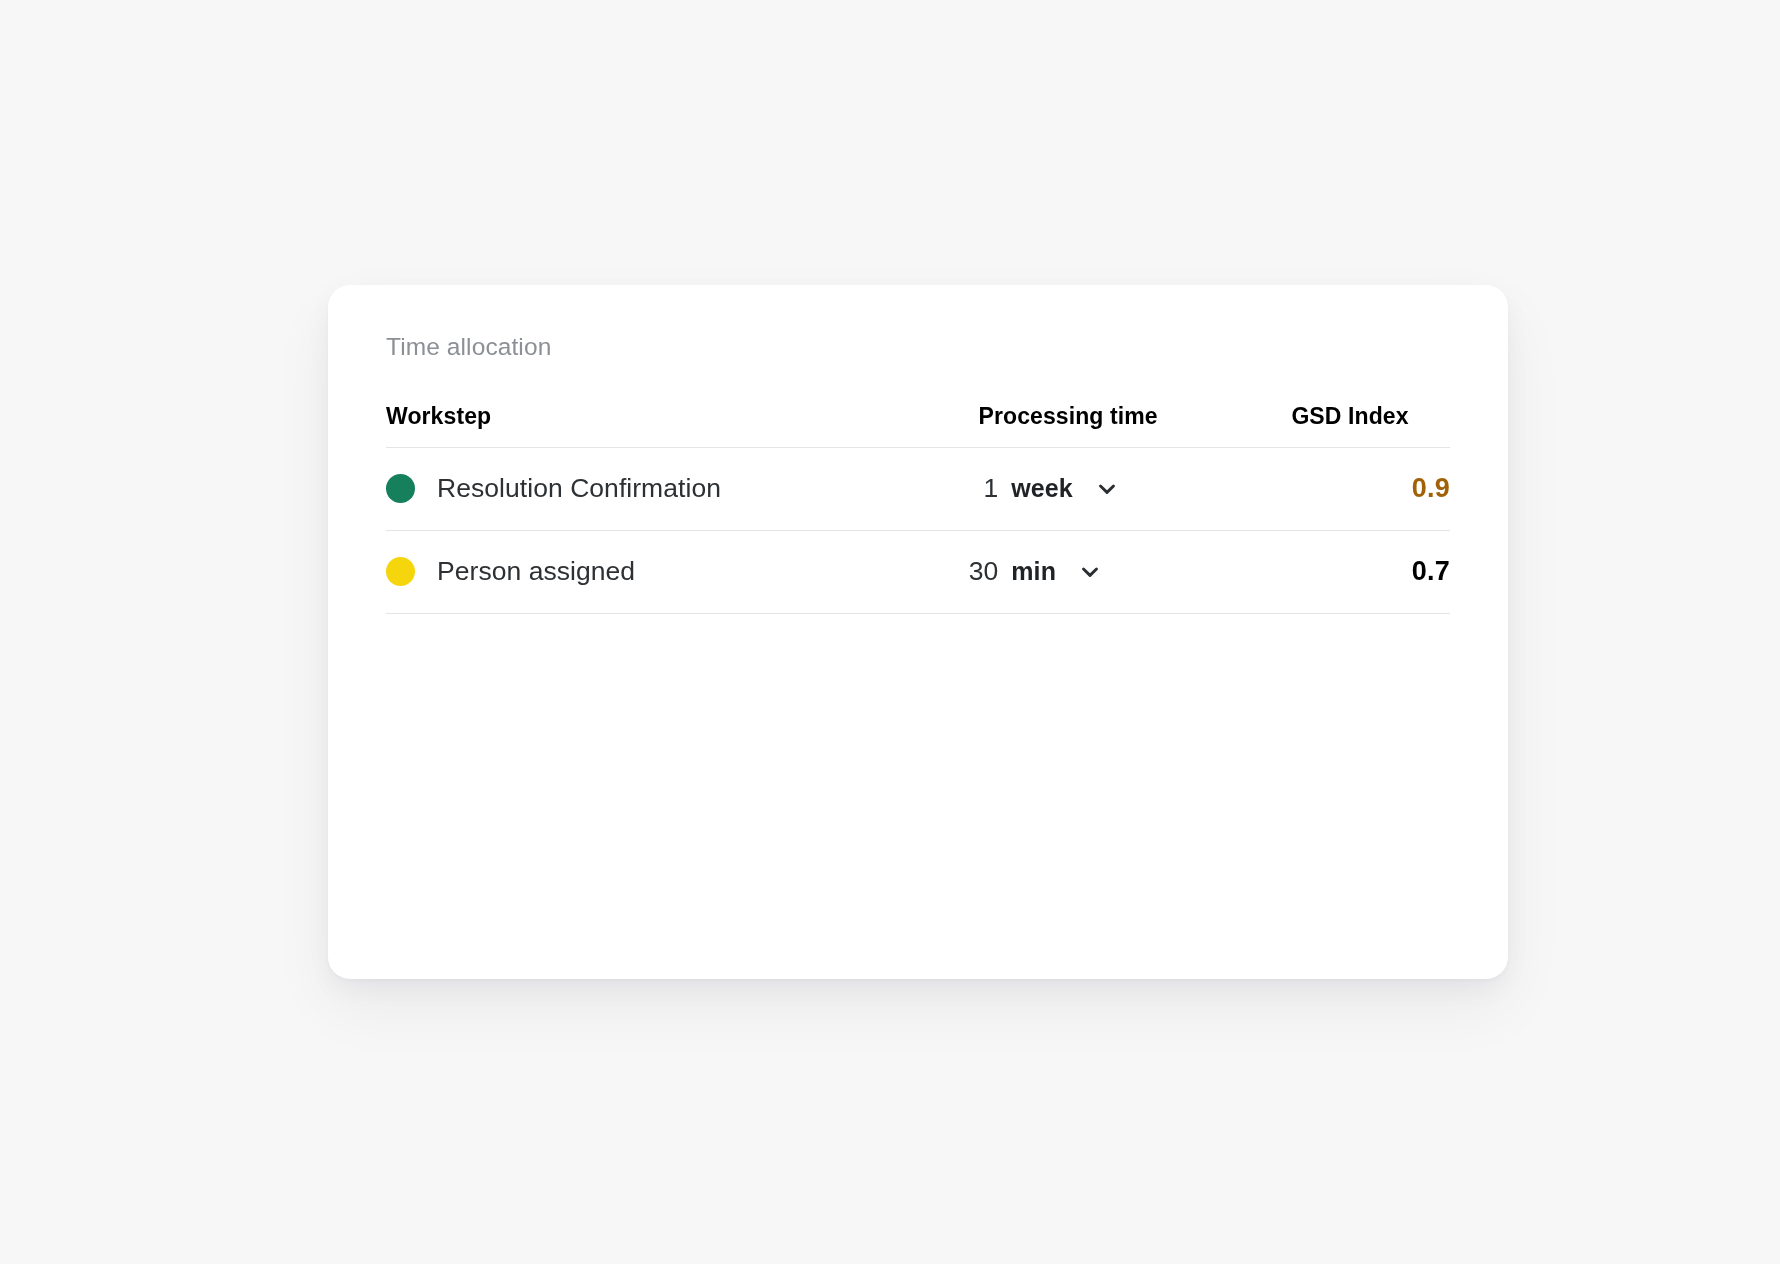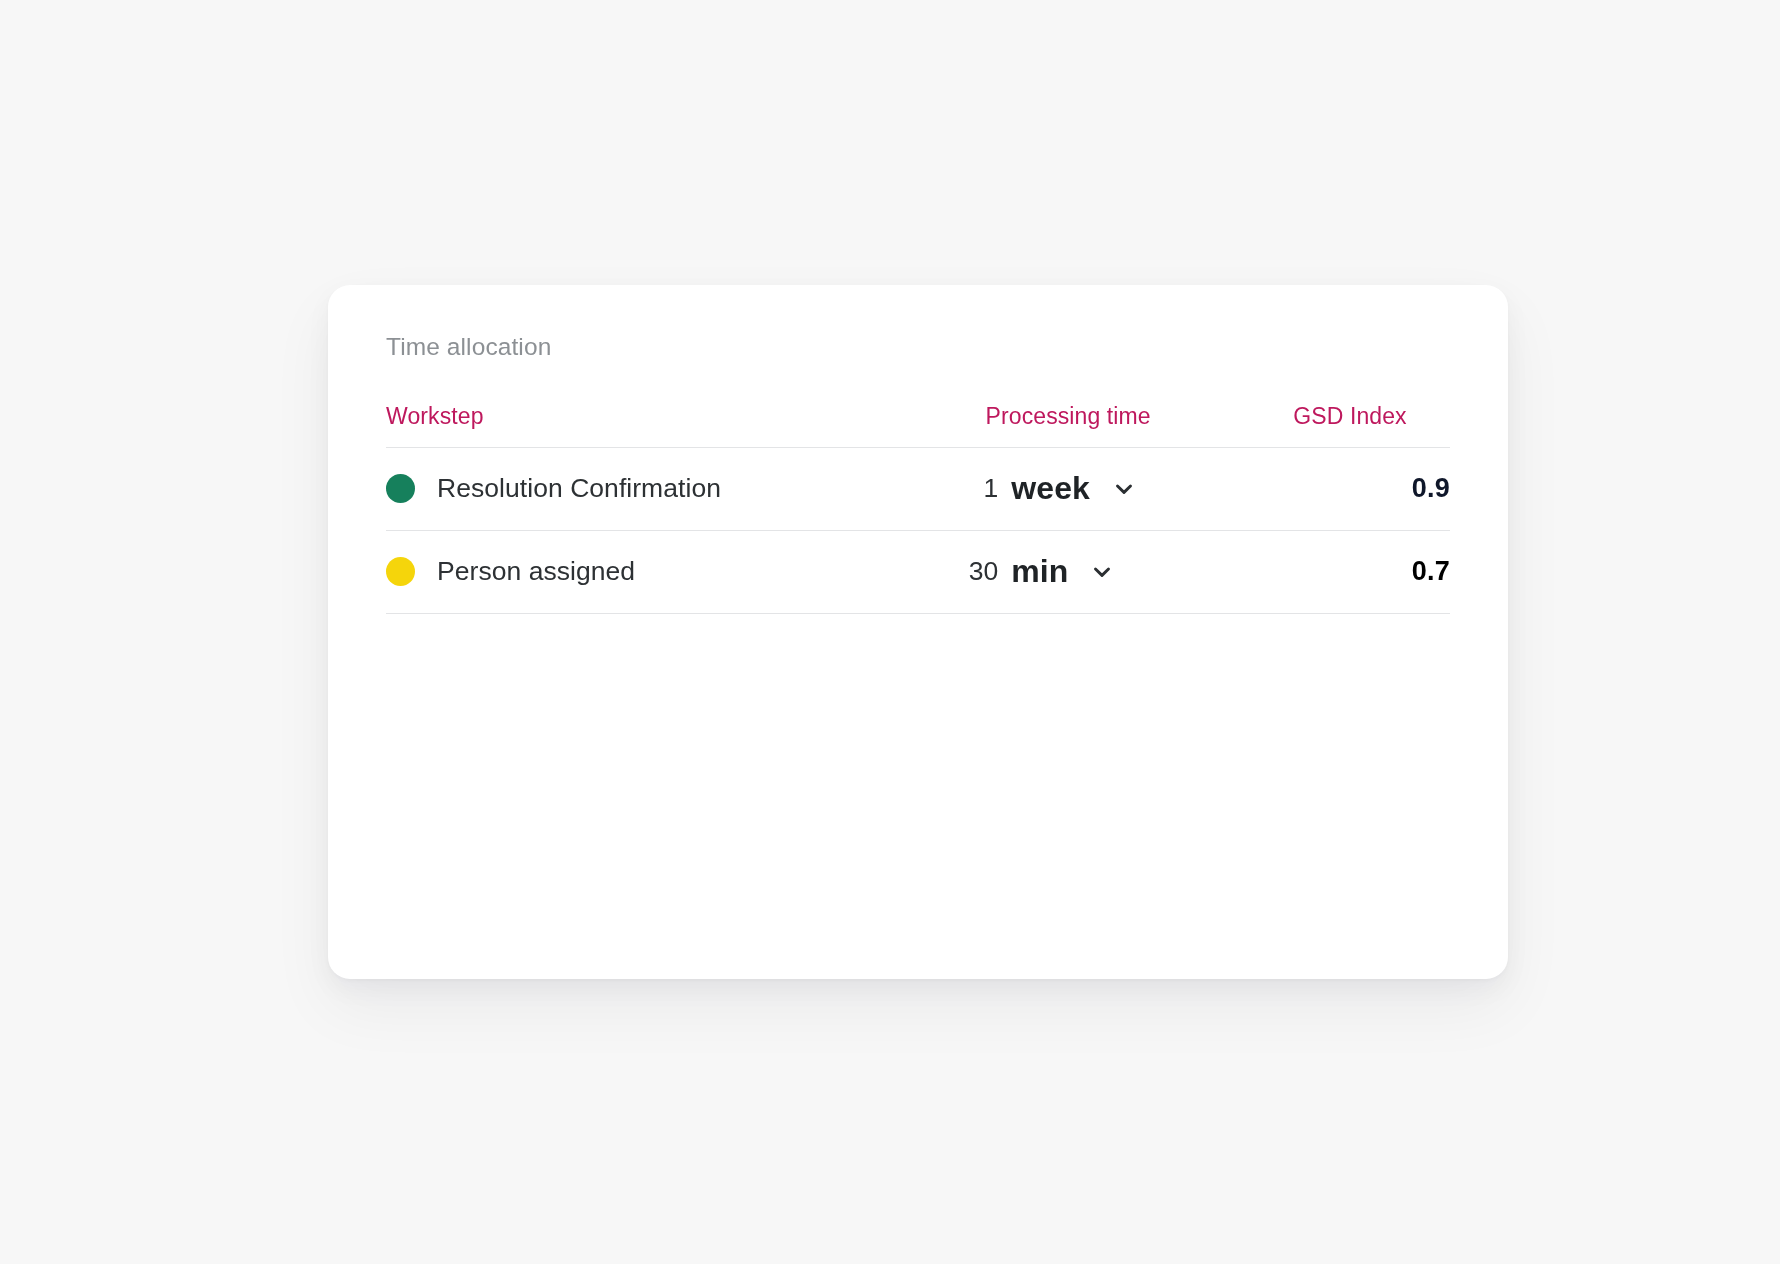--- a/index.html
+++ b/index.html
@@ -54,23 +54,23 @@
     width: 100%;
     border-collapse: collapse;
     table-layout: fixed;
   }
 
   .tbl col.c-step { width: 44.2%; }
   .tbl col.c-time { width: 37.0%; }
   .tbl col.c-gsd  { width: 18.8%; }
 
   .tbl thead th {
-    font-weight: 400;
+    font-weight: 700;
     font-size: 23px;
-    color: #be185d;
+    color: #000000;
     letter-spacing: 0.1px;
     padding: 0 0 17px 0;
     border-bottom: 1.6px solid #e3e4e6;
     white-space: nowrap;
   }
 
   .th-step { text-align: left; }
   .th-time { text-align: center; padding-left: 30px !important; }
   .th-gsd  { }
 
@@ -114,21 +114,21 @@
 
   .time-num {
     font-size: 26.5px;
     color: #2d3134;
     font-weight: 400;
     min-width: 44px;
     text-align: right;
   }
 
   .time-unit {
-    font-size: 32px;
+    font-size: 25px;
     color: #1f2326;
     font-weight: 700;
     letter-spacing: 0.1px;
   }
 
   .chev {
     display: inline-flex;
     align-items: center;
     justify-content: center;
     width: 26px;
@@ -181,21 +181,21 @@
               <div class="cell-time">
                 <span class="time-num">1</span>
                 <span class="time-unit">week</span>
                 <span class="chev">
                   <svg width="26" height="26" viewBox="0 0 26 26" aria-hidden="true">
                     <path d="M6.5 10 L13 16.4 L19.5 10" fill="none" stroke="#2b2f32" stroke-width="2.9" stroke-linecap="round" stroke-linejoin="round"></path>
                   </svg>
                 </span>
               </div>
             </td>
-            <td class="cell-gsd" style="color:#0f172a">0.9</td>
+            <td class="cell-gsd" style="color:#a16207">0.9</td>
           </tr>
           <tr>
             <td>
               <div class="cell-step">
                 <span class="dot" style="background:#f5d50b"></span>
                 <span class="step-label">Person assigned</span>
               </div>
             </td>
             <td>
               <div class="cell-time">

